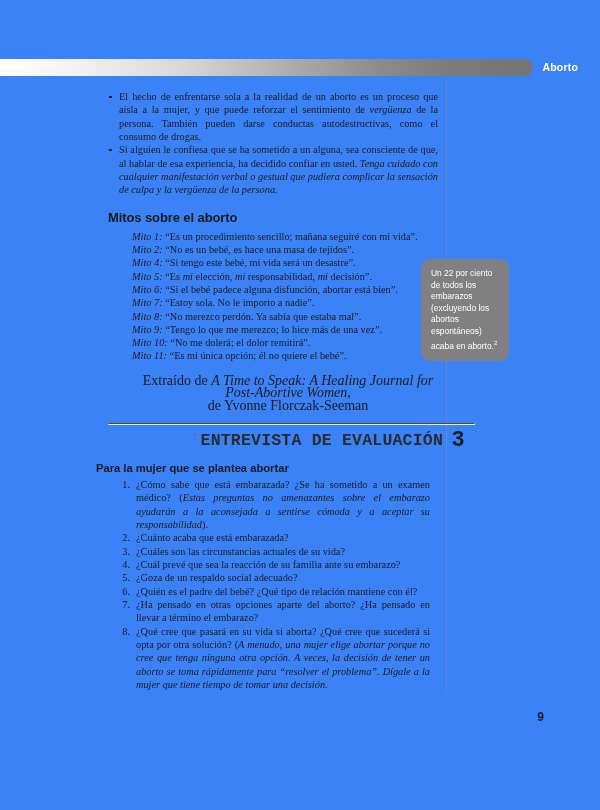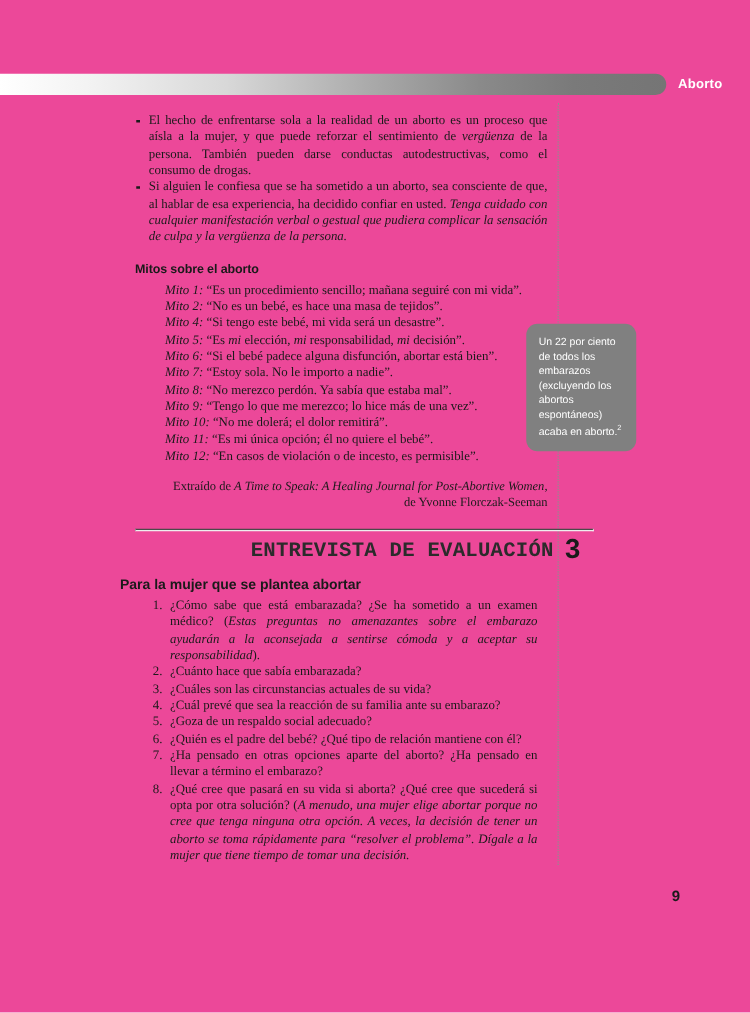--- a/index.html
+++ b/index.html
@@ -13,21 +13,21 @@
     position: relative;
     font-family: "Liberation Serif", serif;
     color: #1a1a1a;
     overflow: hidden;
   }
 
   
   .page {
     position: absolute;
     inset: 0;
-    background: #ec4899;
+    background: #3b82f6;
   }
 
   
   .header-band {
     position: absolute;
     left: 0;
     top: 59px;
     width: 533px;
     height: 17px;
     background: linear-gradient(to right,
@@ -92,21 +92,21 @@
     width: 2.6px;
     height: 2.6px;
     background: #1a1a1a;
   }
   .bullet-list li i { font-style: italic; }
 
   
   .subhead {
     font-family: "Liberation Sans", sans-serif;
     font-weight: bold;
-    font-size: 10px;
+    font-size: 13px;
     color: #1a1a1a;
     margin-top: 13px;
     margin-bottom: 5px;
     letter-spacing: -0.1px;
   }
 
   
   .myths {
     margin: 0 0 12px 24px;
     padding: 0;
@@ -118,24 +118,24 @@
     white-space: nowrap;
   }
   .myths li .mk { font-style: italic; }
   .myths li .mq i { font-style: italic; }
 
   
   .attrib {
     margin-top: 8px;
     margin-left: 30px;
     width: 300px;
-    font-size: 10px;
+    font-size: 14px;
     line-height: 12.6px;
     font-style: italic;
-    text-align: right;
+    text-align: center;
   }
   .attrib .plain { font-style: normal; }
 
   
   .sidebox {
     position: absolute;
     left: 421px;
     top: 259px;
     width: 88px;
     height: 102px;
@@ -253,37 +253,36 @@
 
   <div class="header-band"></div>
   <div class="header-title">Aborto</div>
 
   <div class="dotted-rule"></div>
 
   <div class="col">
 
     <ul class="bullet-list">
       <li><span><span>El hecho de enfrentarse sola a la realidad de un aborto es un proceso que aísla a la mujer, y que puede reforzar el sentimiento de </span><i>vergüenza</i><span> de la persona. También pueden darse conductas autodestructivas, como el consumo de drogas.</span></span></li>
-      <li><span><span>Si alguien le confiesa que se ha sometido a un aborto, sea consciente de que, al hablar de esa experiencia, ha decidido confiar en usted. </span><i>Tenga cuidado con cualquier manifestación verbal o gestual que pudiera complicar la sensación de culpa y la vergüenza de la persona.</i></span></li>
+      <li><span><span>Si alguien le confiesa que se ha sometido a un alguna, sea consciente de que, al hablar de esa experiencia, ha decidido confiar en usted. </span><i>Tenga cuidado con cualquier manifestación verbal o gestual que pudiera complicar la sensación de culpa y la vergüenza de la persona.</i></span></li>
     </ul>
 
     <div class="subhead">Mitos sobre el aborto</div>
 
     <ul class="myths">
         <li><span class="mk">Mito 1:</span><span class="mq"> “Es un procedimiento sencillo; mañana seguiré con mi vida”.</span></li>
         <li><span class="mk">Mito 2:</span><span class="mq"> “No es un bebé, es hace una masa de tejidos”.</span></li>
         <li><span class="mk">Mito 4:</span><span class="mq"> “Si tengo este bebé, mi vida será un desastre”.</span></li>
         <li><span class="mk">Mito 5:</span><span class="mq"> “Es <i>mi</i> elección, <i>mi</i> responsabilidad, <i>mi</i> decisión”.</span></li>
         <li><span class="mk">Mito 6:</span><span class="mq"> “Si el bebé padece alguna disfunción, abortar está bien”.</span></li>
         <li><span class="mk">Mito 7:</span><span class="mq"> “Estoy sola. No le importo a nadie”.</span></li>
         <li><span class="mk">Mito 8:</span><span class="mq"> “No merezco perdón. Ya sabía que estaba mal”.</span></li>
         <li><span class="mk">Mito 9:</span><span class="mq"> “Tengo lo que me merezco; lo hice más de una vez”.</span></li>
         <li><span class="mk">Mito 10:</span><span class="mq"> “No me dolerá; el dolor remitirá”.</span></li>
         <li><span class="mk">Mito 11:</span><span class="mq"> “Es mi única opción; él no quiere el bebé”.</span></li>
-        <li><span class="mk">Mito 12:</span><span class="mq"> “En casos de violación o de incesto, es permisible”.</span></li>
       </ul>
 
     <div class="attrib">
       <span class="plain">Extraído de </span><span>A Time to Speak: A Healing Journal for Post-Abortive Women</span><span class="plain">,</span><br>
       <span class="plain">de Yvonne Florczak-Seeman</span>
     </div>
   </div>
 
   <div class="sidebox">
     <div class="sidebox-text">
@@ -296,21 +295,21 @@
     <div class="chapter-inner">
       <div class="chapter-title">ENTREVISTA DE EVALUACIÓN</div>
       <div class="chapter-num">3</div>
     </div>
   </div>
 
   <div class="col2">
     <div class="subhead2">Para la mujer que se plantea abortar</div>
     <ol class="qlist">
         <li><span>¿Cómo sabe que está embarazada? ¿Se ha sometido a un examen médico? (</span><i>Estas preguntas no amenazantes sobre el embarazo ayudarán a la aconsejada a sentirse cómoda y a aceptar su responsabilidad</i><span>).</span></li>
-        <li><span>¿Cuánto hace que sabía embarazada?</span></li>
+        <li><span>¿Cuánto acaba que está embarazada?</span></li>
         <li><span>¿Cuáles son las circunstancias actuales de su vida?</span></li>
         <li><span>¿Cuál prevé que sea la reacción de su familia ante su embarazo?</span></li>
         <li><span>¿Goza de un respaldo social adecuado?</span></li>
         <li><span>¿Quién es el padre del bebé? ¿Qué tipo de relación mantiene con él?</span></li>
         <li><span>¿Ha pensado en otras opciones aparte del aborto? ¿Ha pensado en llevar a término el embarazo?</span></li>
         <li><span>¿Qué cree que pasará en su vida si aborta? ¿Qué cree que sucederá si opta por otra solución? (</span><i>A menudo, una mujer elige abortar porque no cree que tenga ninguna otra opción. A veces, la decisión de tener un aborto se toma rápidamente para “resolver el problema”. Dígale a la mujer que tiene tiempo de tomar una decisión.</i></li>
       </ol>
   </div>
 
   <div class="folio">9</div>

